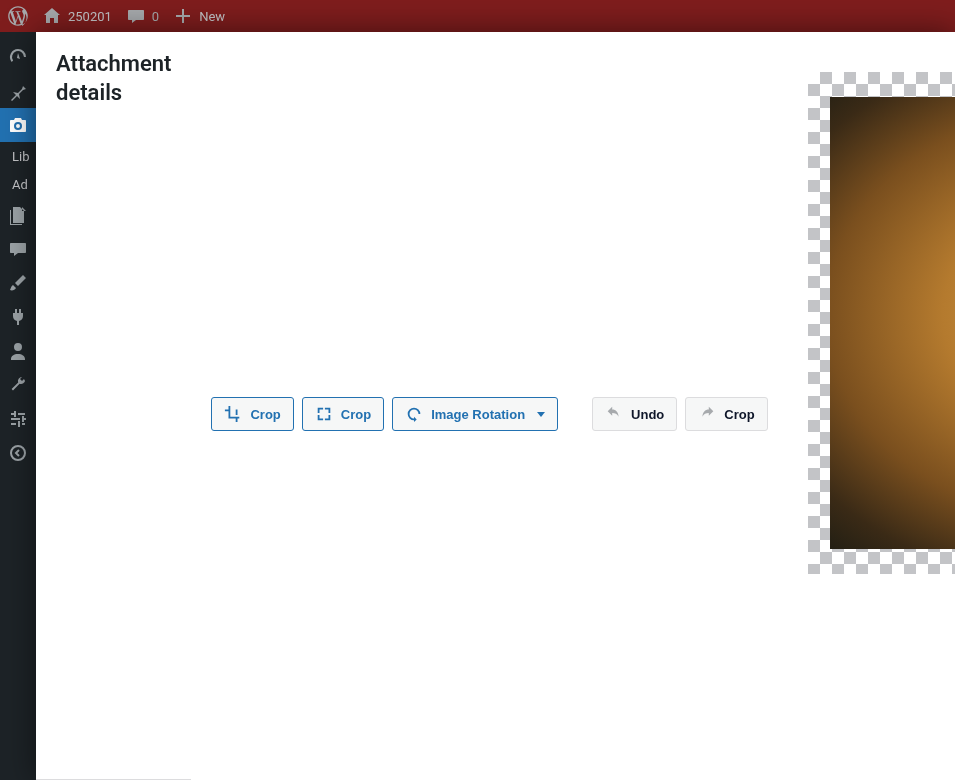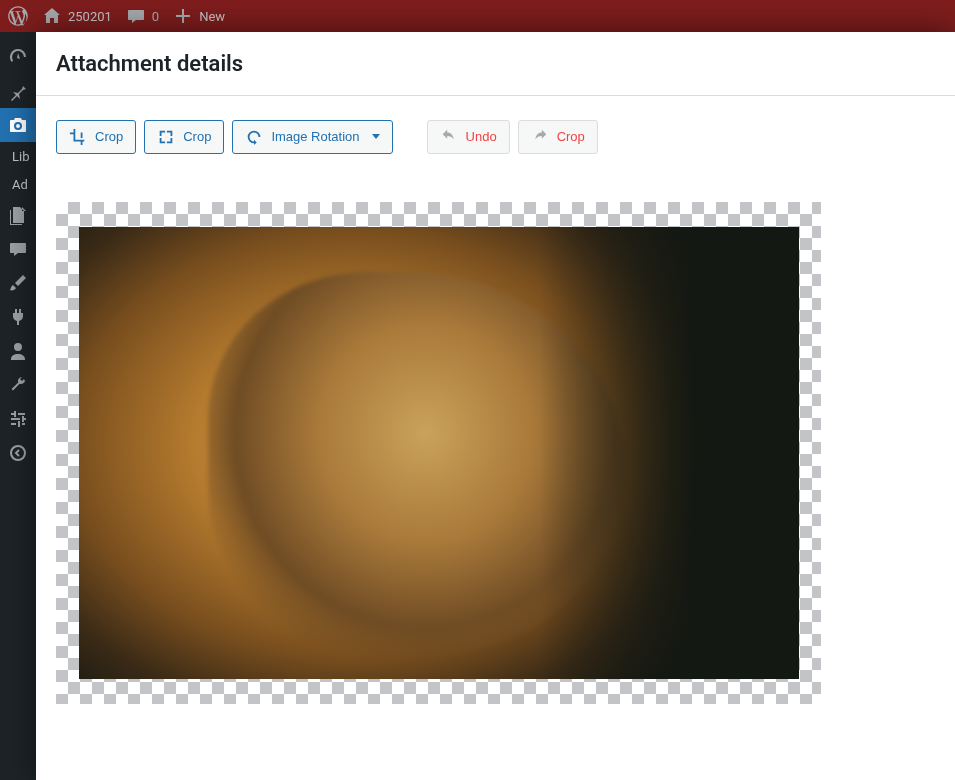--- a/index.html
+++ b/index.html
@@ -65,22 +65,20 @@
     
     .modal {
       position: absolute;
       top: 32px;
       left: 36px;
       right: 0;
       bottom: 0;
       background: #fff;
       box-shadow: 0 0 30px rgba(0,0,0,0.5);
       display: flex;
-      flex-direction: column;
-      gap: 8px;
     }
     .modal-header {
       padding: 18px 20px 16px 20px;
       border-bottom: 1px solid #dcdcde;
     }
     .modal-header h1 {
       font-size: 22px;
       font-weight: 600;
       color: #1d2327;
       line-height: 1.3;
@@ -97,25 +95,26 @@
       gap: 8px;
       height: 34px;
       padding: 0 12px;
       border: 1px solid #2271b1;
       background: #f6f7f7;
       color: #2271b1;
       border-radius: 3px;
       font-size: 13px;
       cursor: pointer;
       white-space: nowrap;
+      font-weight: bold;
     }
     .btn svg { width: 18px; height: 18px; fill: #2271b1; }
     .btn.disabled {
       border-color: #dcdcde;
-      color: #ef4444;
+      color: #0f172a;
       cursor: default;
     }
     .btn.disabled svg { fill: #a7aaad; }
     .btn .caret {
       width: 0; height: 0;
       border-left: 4px solid transparent;
       border-right: 4px solid transparent;
       border-top: 5px solid #2271b1;
       margin-left: 4px;
     }

